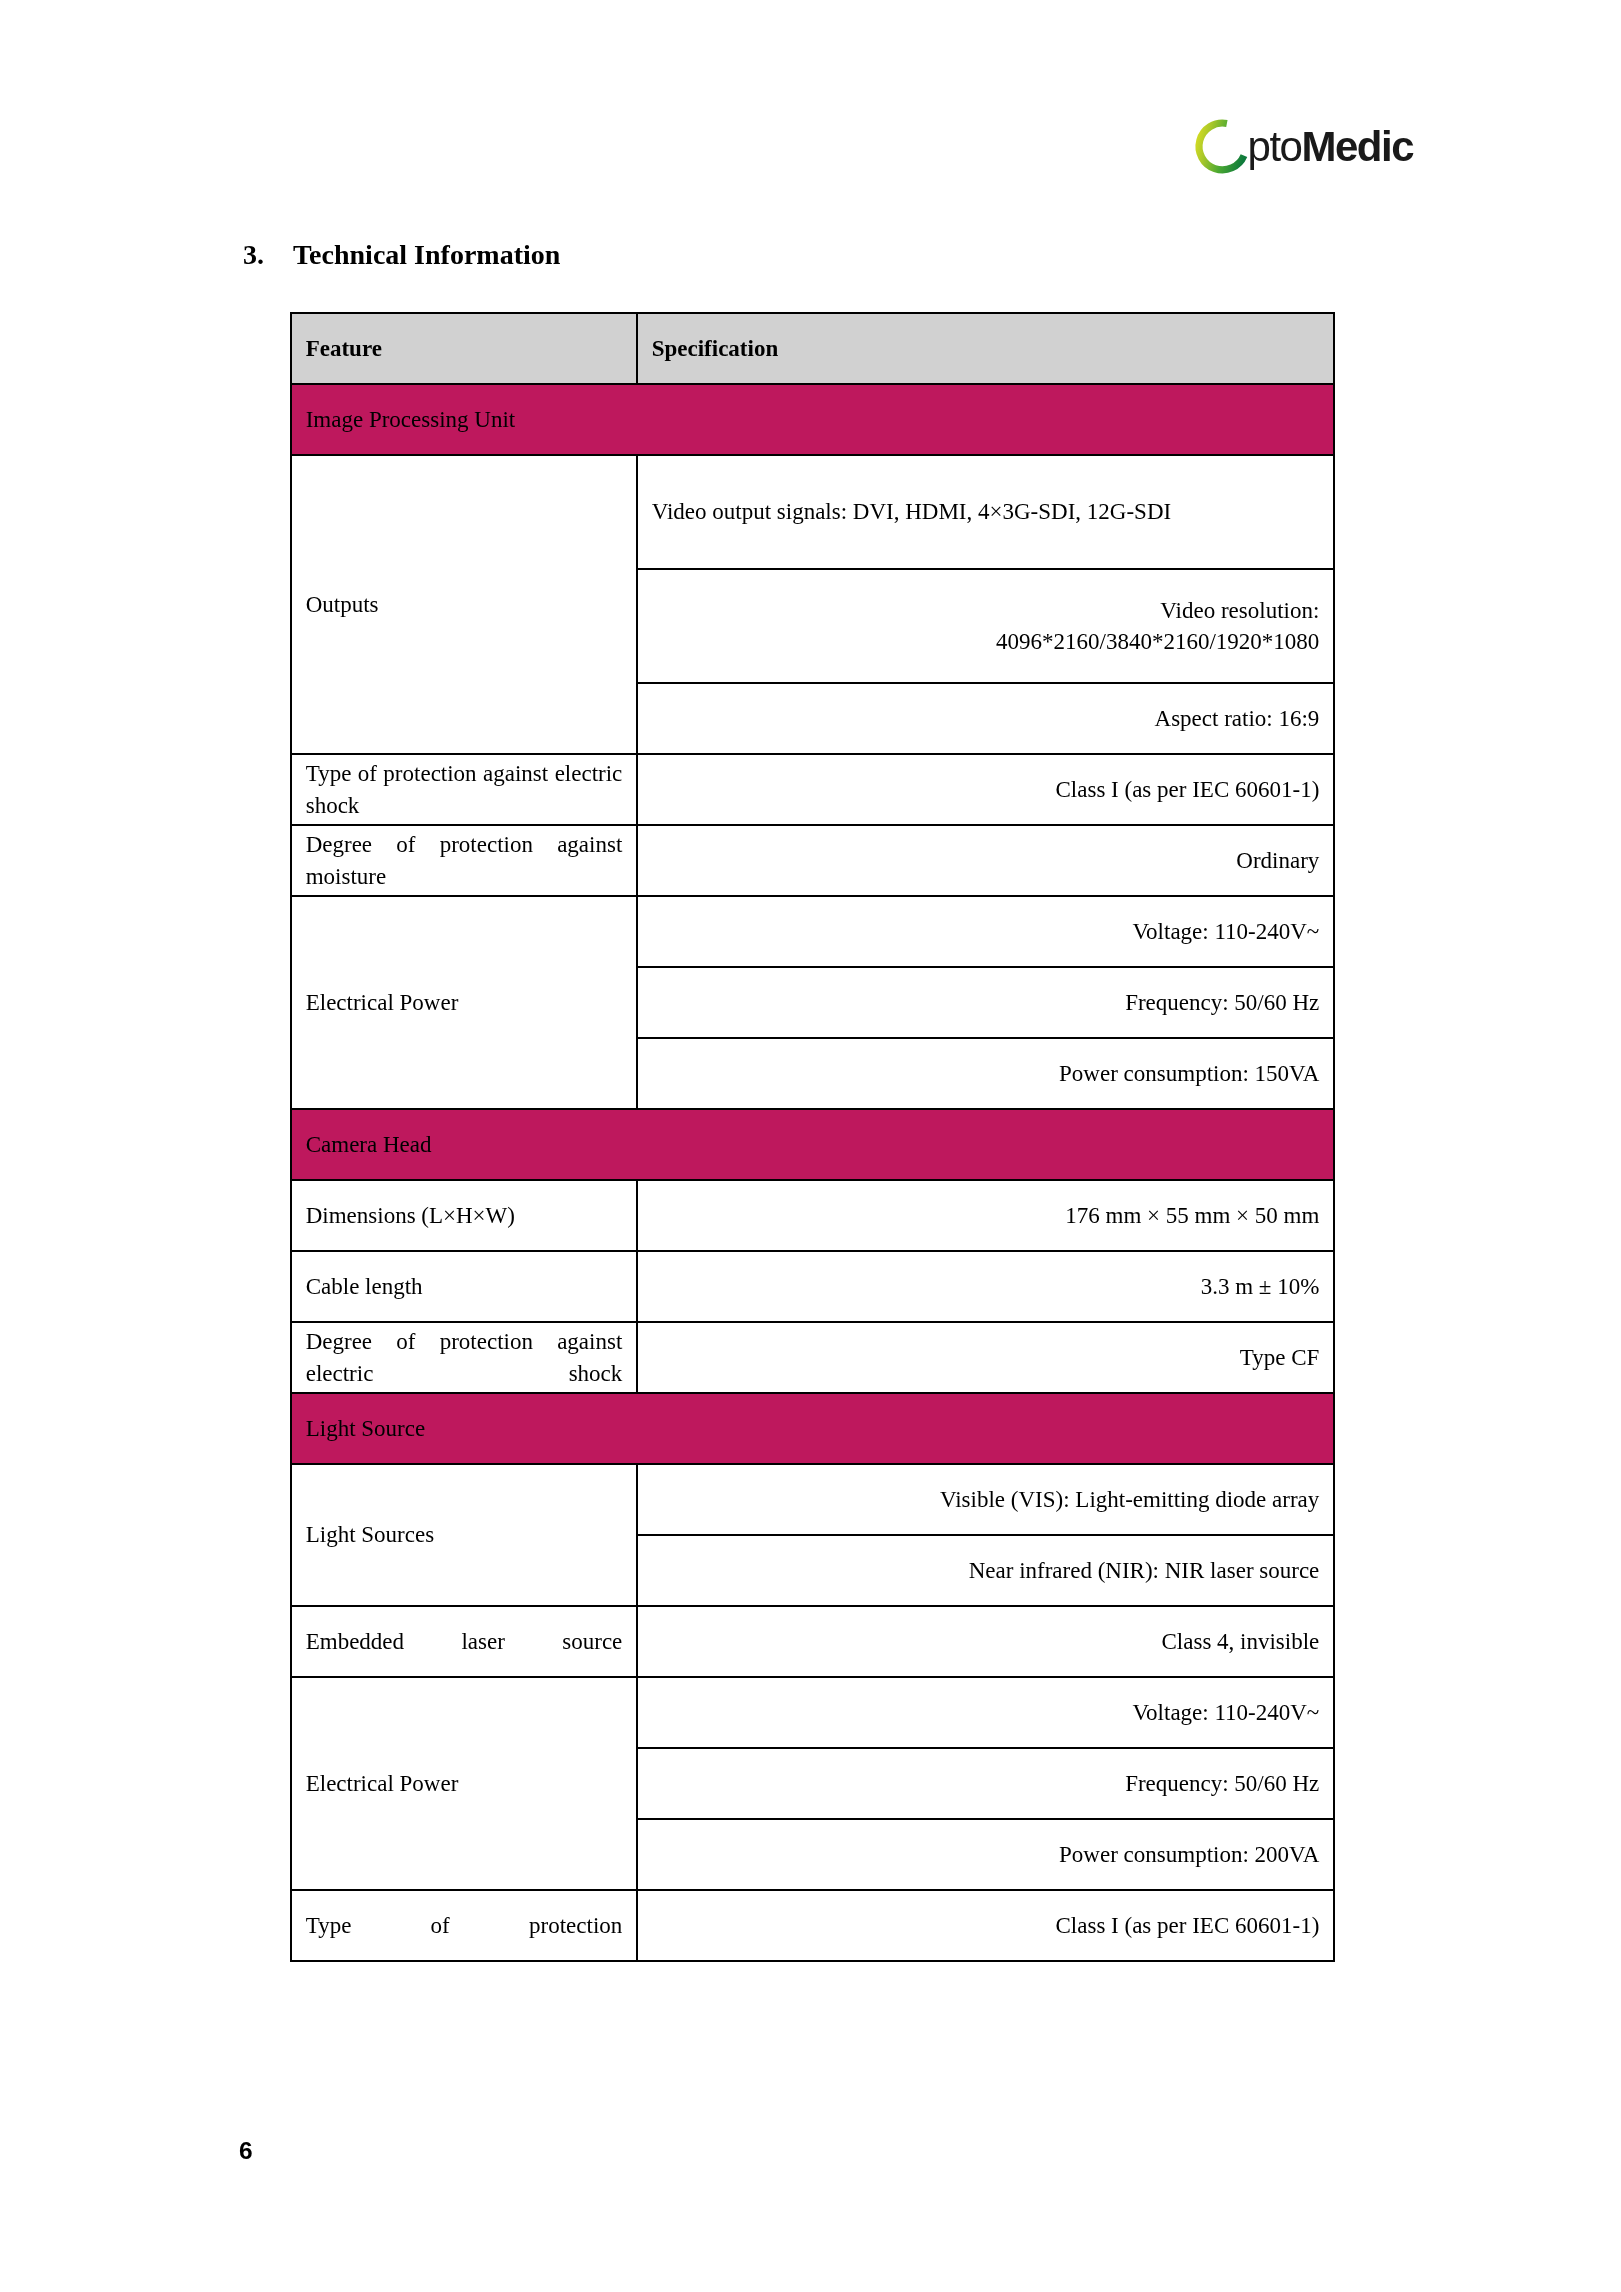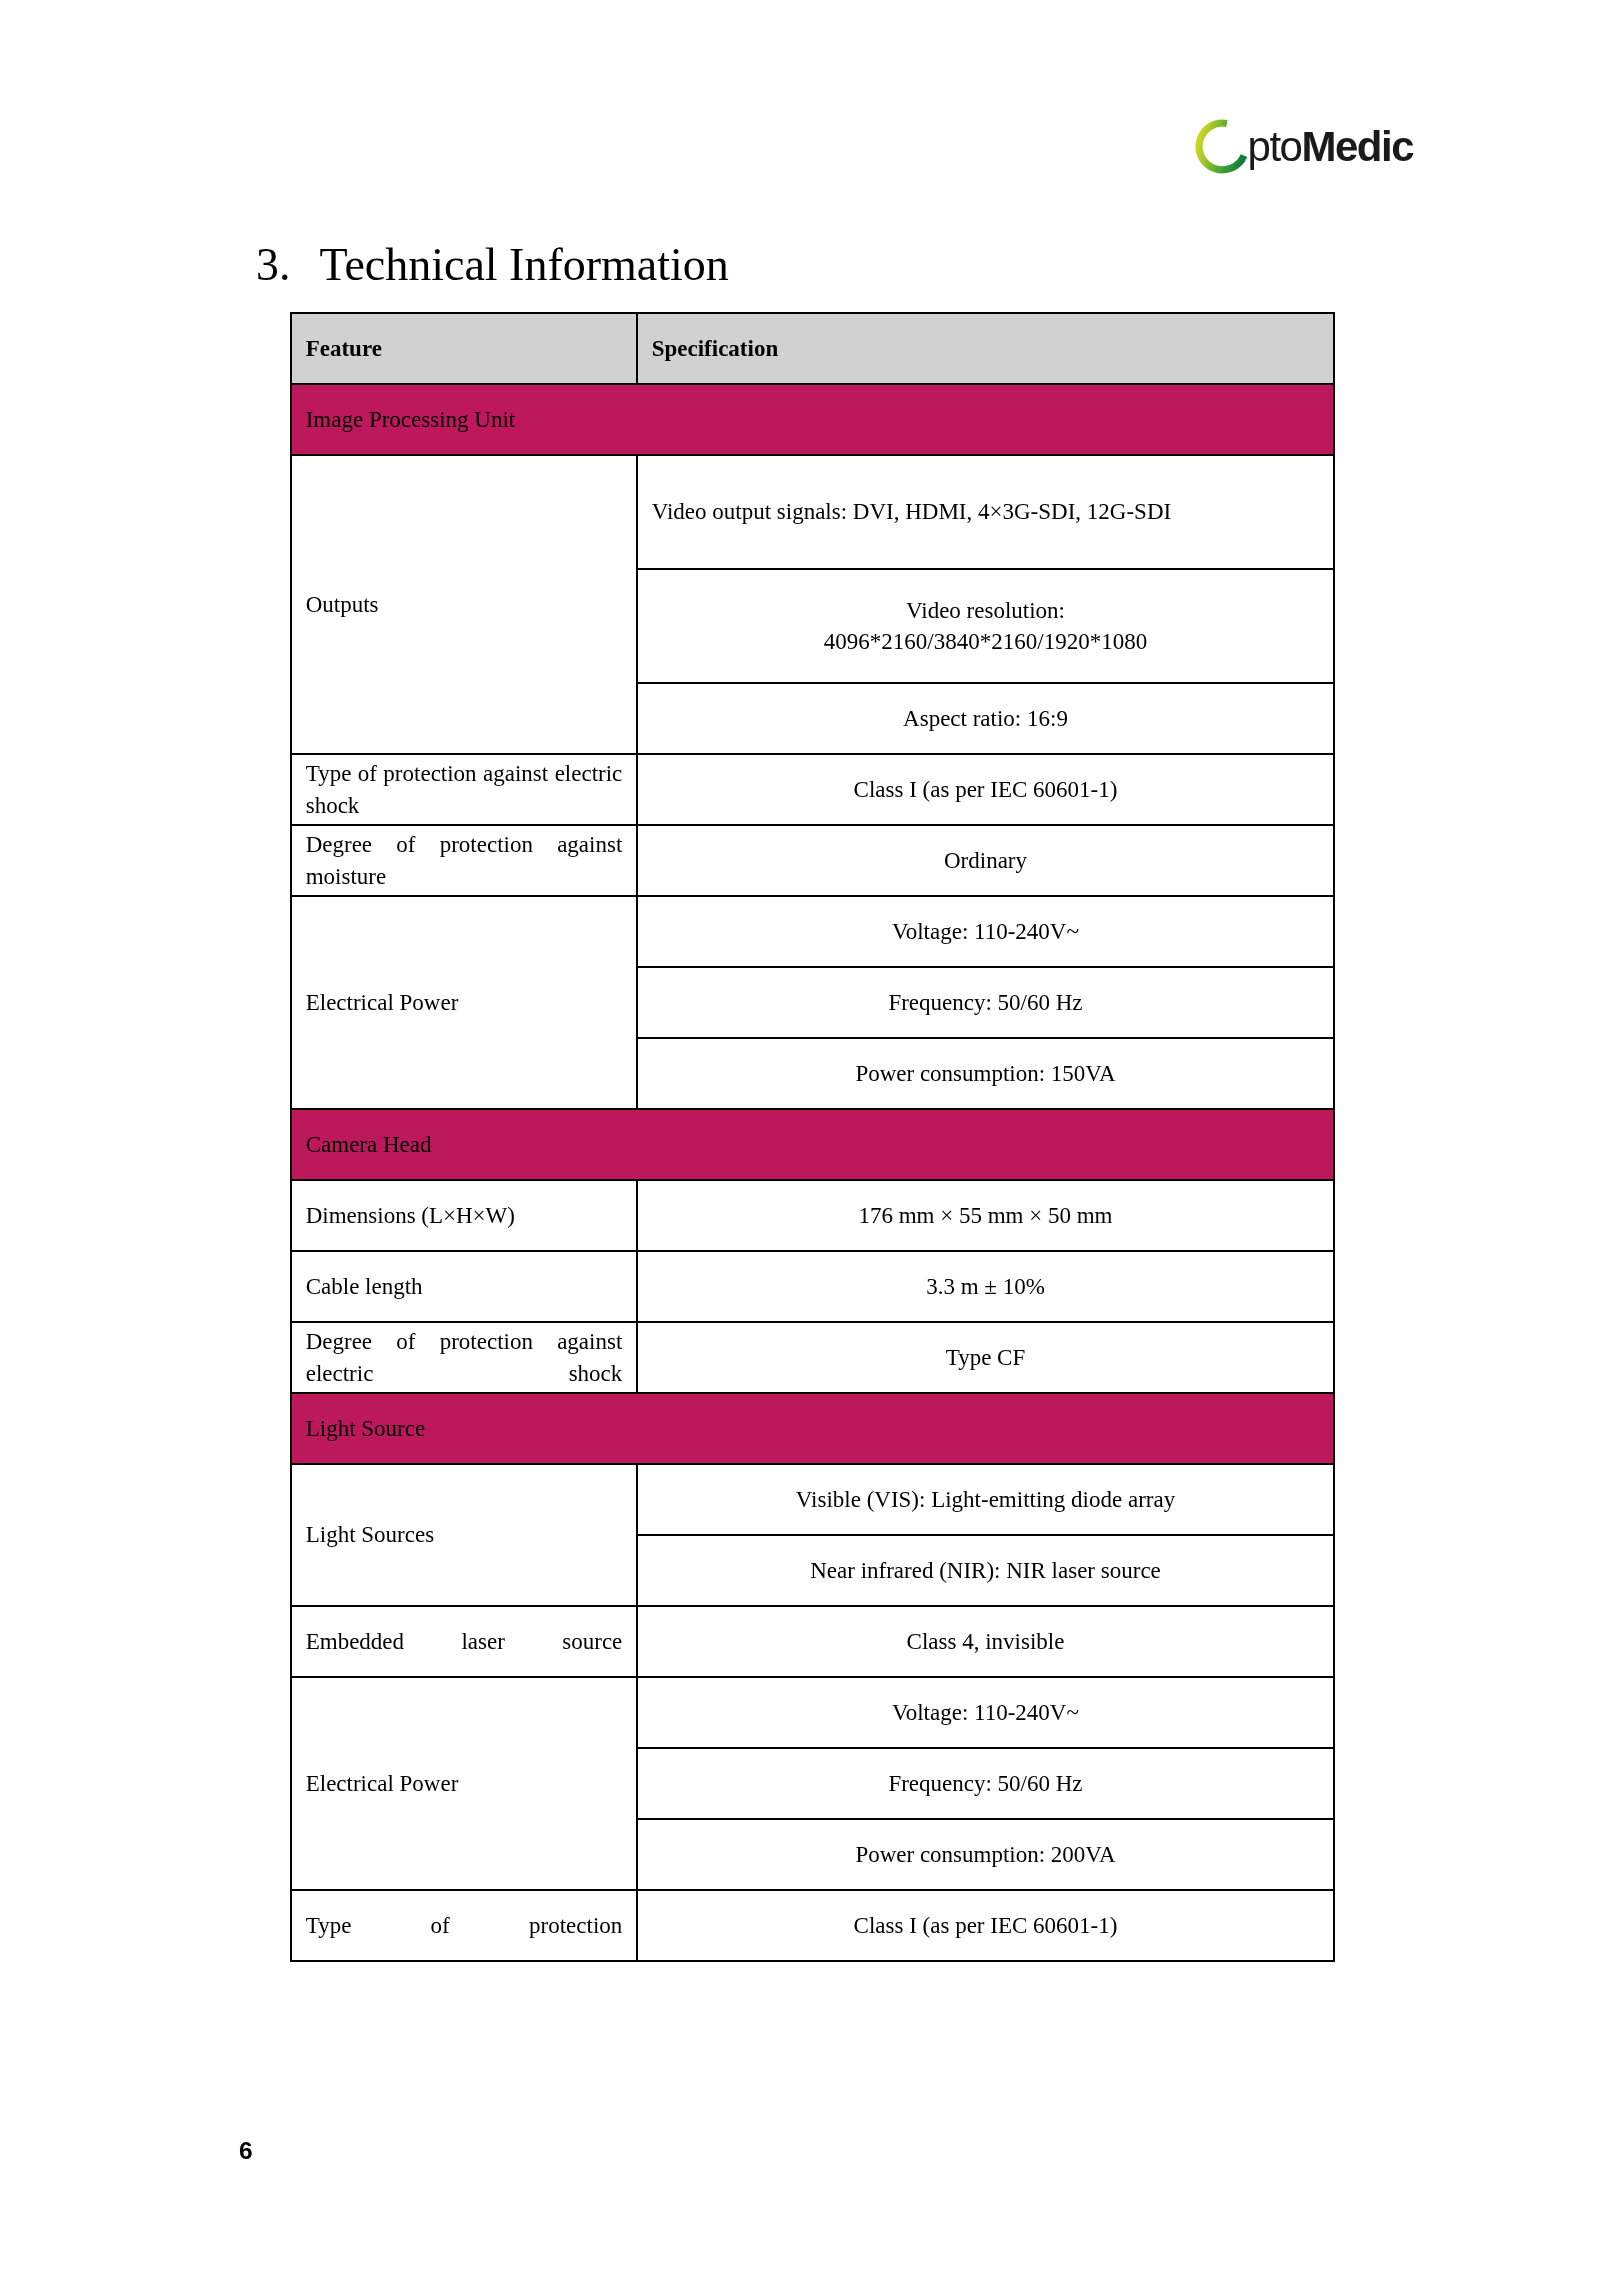--- a/index.html
+++ b/index.html
@@ -40,25 +40,24 @@
     white-space: nowrap;
   }
   #logo-wordmark .wm-light { font-weight: 400; }
   #logo-wordmark .wm-bold  { font-weight: 700; }
 
   
   #page-heading {
     position: absolute;
     left: 243px;
     top: 239px;
-    font-size: 46px;
-    font-weight: normal;
+    font-size: 28px;
+    font-weight: bold;
     line-height: 1.12;
     white-space: nowrap;
-    margin-left: 13px;
   }
   #page-heading .heading-num { margin-right: 29px; }
 
   
   #spec-table {
     position: absolute;
     left: 290px;
     top: 312px;
     width: 1043px;
     border-collapse: collapse;
@@ -90,21 +89,21 @@
     text-align: justify;
     text-align-last: justify;
     hyphens: none;
   }
   .feat-cell.plain {
     text-align: left;
     text-align-last: left;
   }
   .feat-cell.top { vertical-align: top; padding-top: 15.7px; margin-top: 24px; }
 
-  .spec-cell { text-align: center; }
+  .spec-cell { text-align: right; }
   .spec-cell.just {
     text-align: justify;
     text-align-last: left;
   }
 
   .h1line { height: 69px; }
   .h2line { height: 112px; }
 
   
   #page-number {

